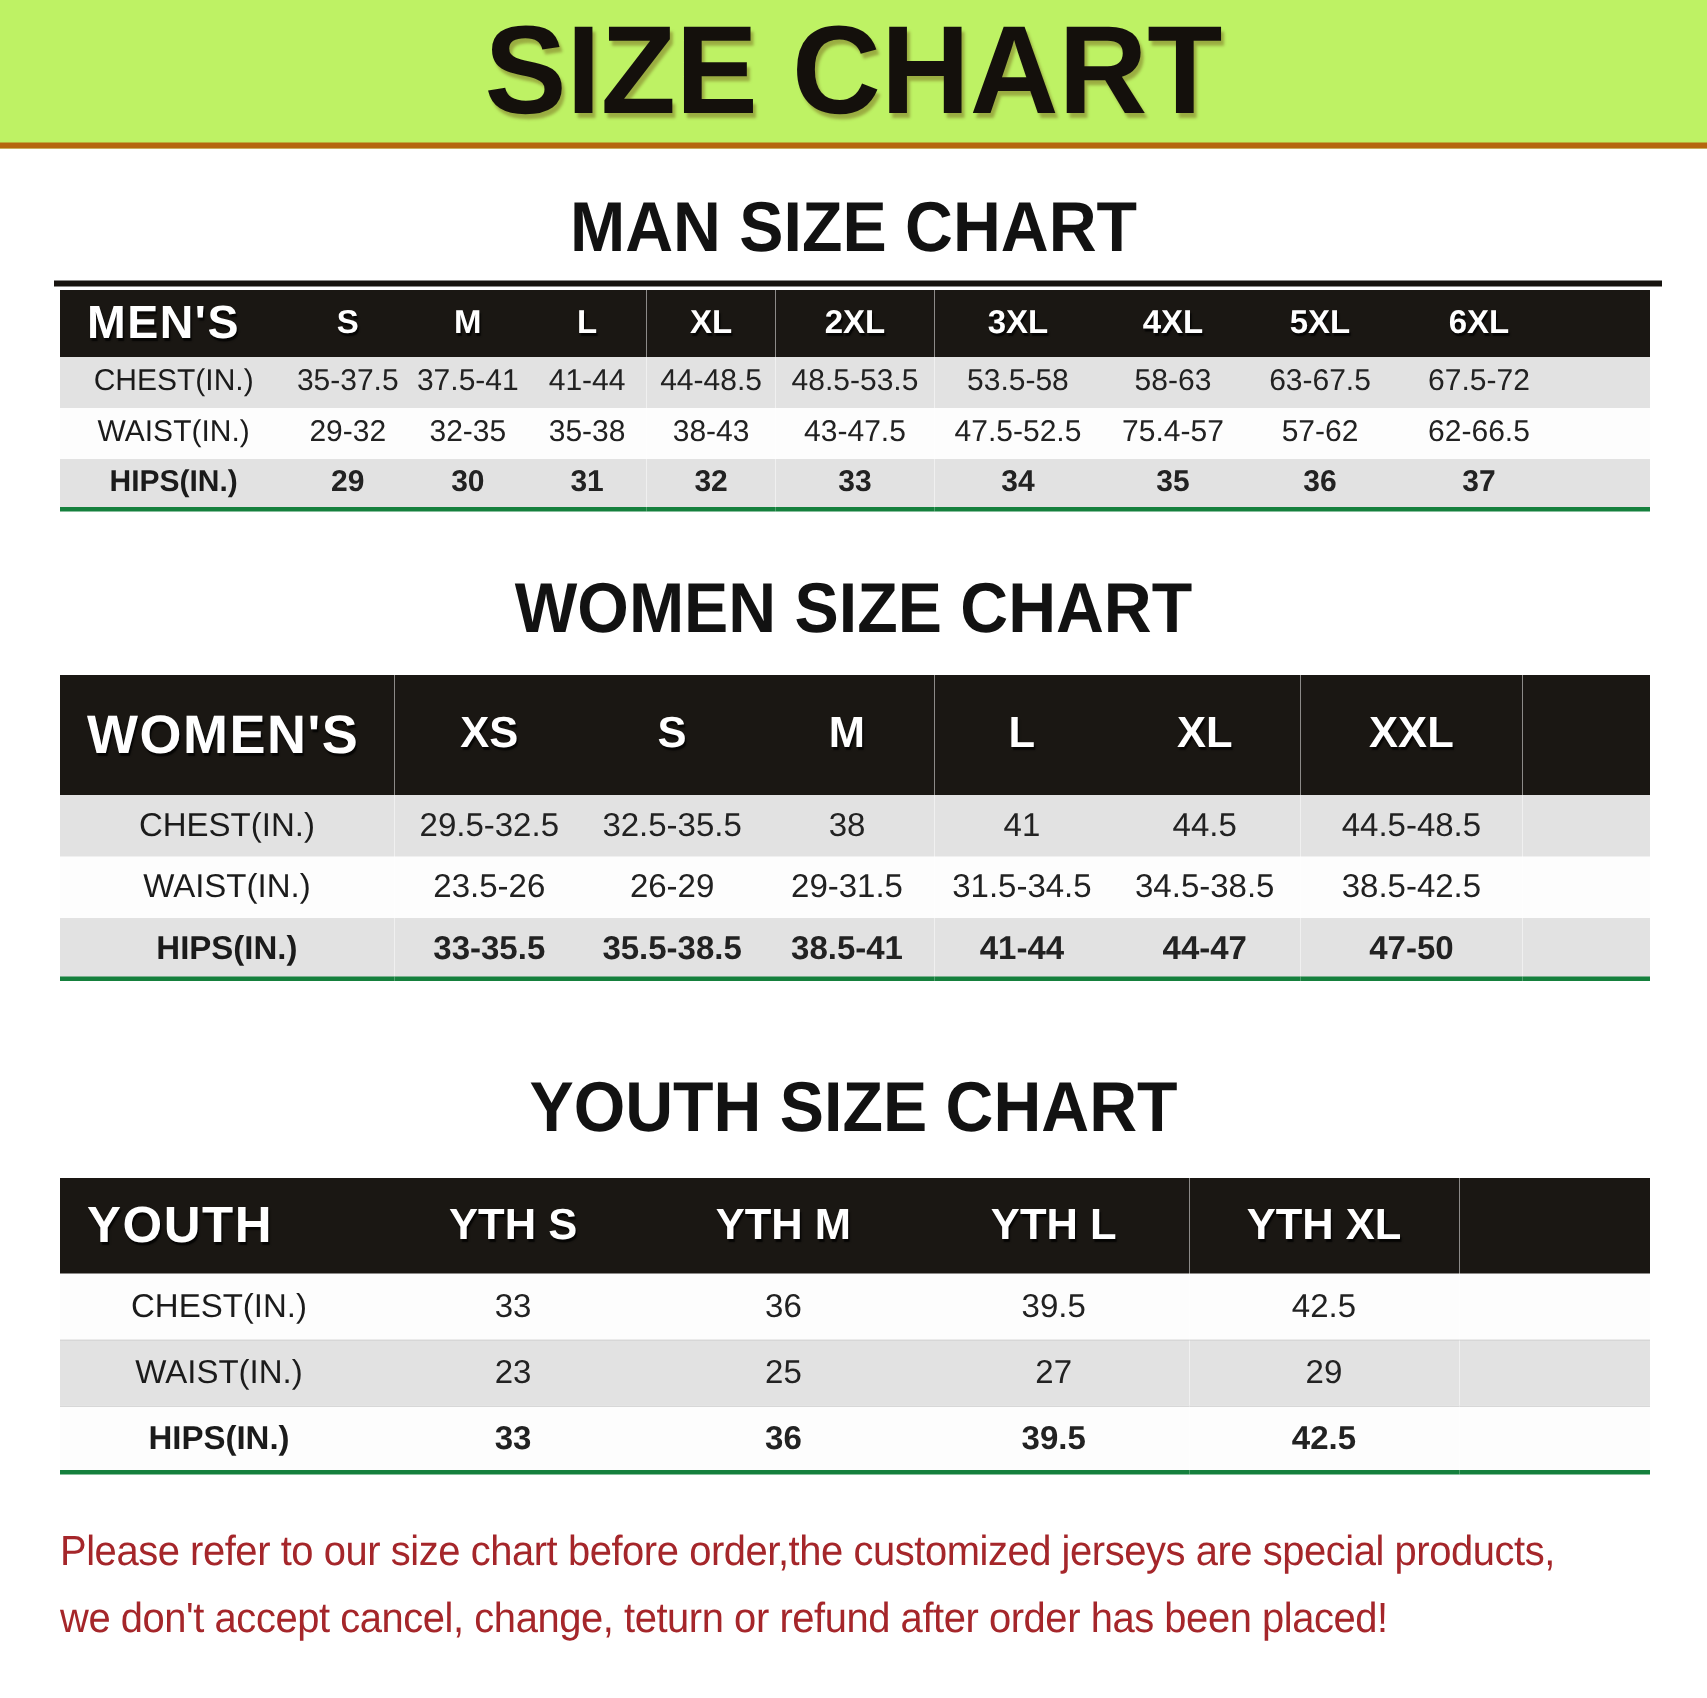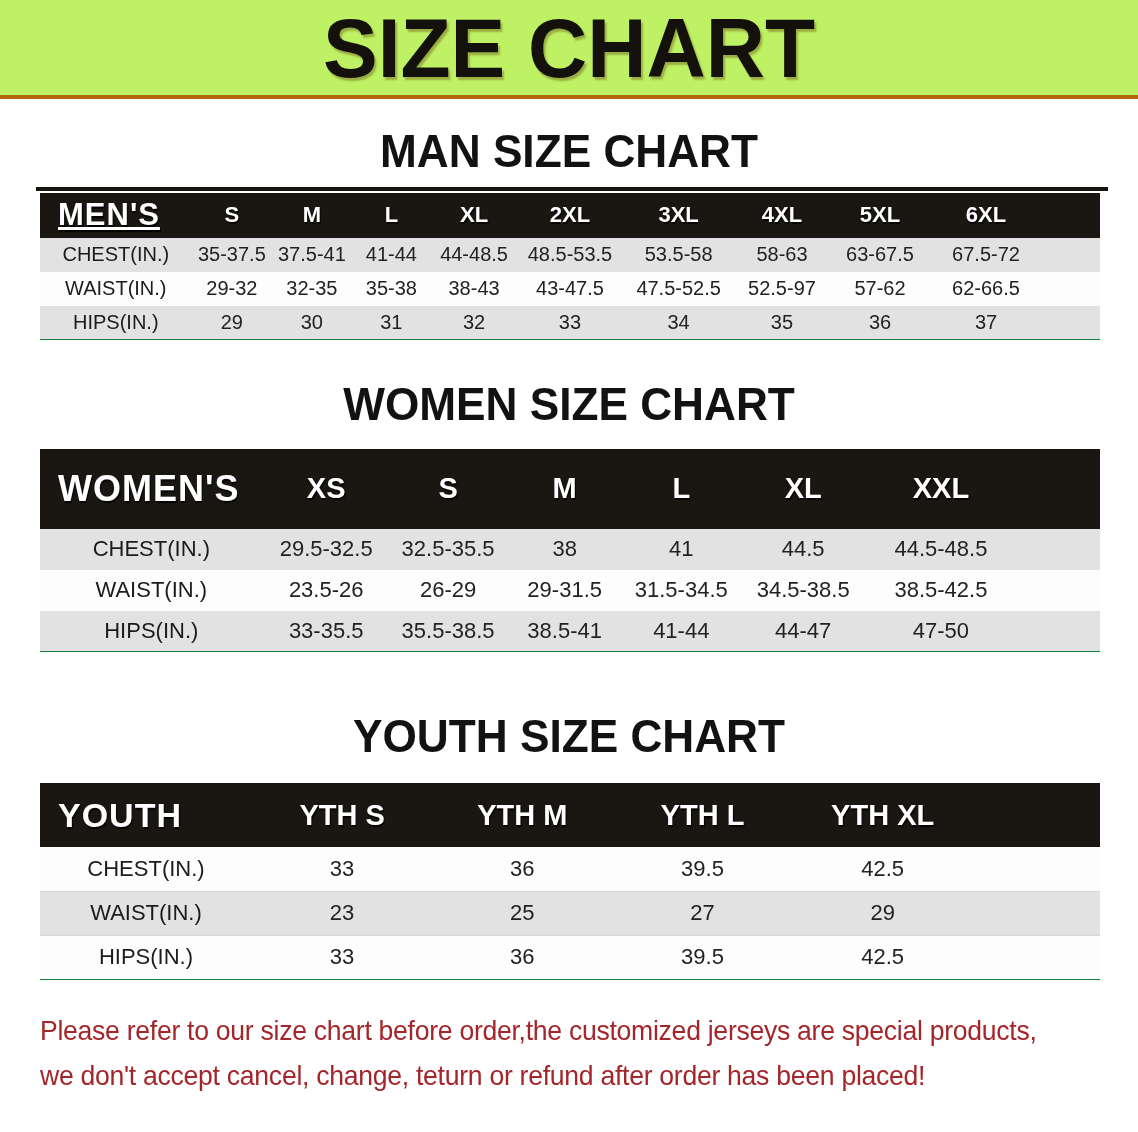--- a/index.html
+++ b/index.html
@@ -65,34 +65,34 @@
     font-weight: 700;
     text-shadow: 1px 2px 1px rgba(0,0,0,0.8);
   }
   table.size-table thead th.lbl { text-align: left; padding-left: 18px; letter-spacing: 1px; }
   tr.gray  { background: #e2e2e2; }
   tr.white { background: #fdfdfd; }
   table.size-table tbody td { color: #222222; }
   table.size-table tbody td.lbl { color: #1b1b1b; text-align: center; }
   
   .mens thead th { height: 45px; font-size: 22px; }
-  .mens thead th.lbl { font-size: 31px; text-decoration: underline; }
+  .mens thead th.lbl { font-size: 31px; }
   .mens tbody td { height: 34px; font-size: 20px; }
   
   .womens { margin-top: 19px; }
   .womens thead th { height: 80px; font-size: 29px; }
   .womens thead th.lbl { font-size: 36px; }
   .womens tbody td { height: 41px; font-size: 22px; }
   
   .youth { margin-top: 21px; }
   .youth thead th { height: 64px; font-size: 29px; }
   .youth thead th.lbl { font-size: 34px; }
   .youth tbody td { height: 44px; font-size: 22px; }
   .youth tbody tr { border-bottom: 1px solid #d7d7d7; }
-  table.size-table tbody tr:last-child { border-bottom: 1px solid #15803d; }
+  table.size-table tbody tr:last-child { border-bottom: 3px solid #15803d; font-weight: bold; }
   
   .footer-note {
     margin: 28px 0 0 40px;
     font-size: 28px;
     line-height: 45px;
     letter-spacing: -0.3px;
     color: #a5262a;
     transform: scaleX(0.95);
     transform-origin: left top;
   }
@@ -151,21 +151,21 @@
         <td></td>
       </tr>
       <tr class="white">
         <td class="lbl">WAIST(IN.)</td>
         <td>29-32</td>
         <td>32-35</td>
         <td>35-38</td>
         <td>38-43</td>
         <td>43-47.5</td>
         <td>47.5-52.5</td>
-        <td>52.5-97</td>
+        <td>75.4-57</td>
         <td>57-62</td>
         <td>62-66.5</td>
         <td></td>
       </tr>
       <tr class="gray">
         <td class="lbl">HIPS(IN.)</td>
         <td>29</td>
         <td>30</td>
         <td>31</td>
         <td>32</td>

